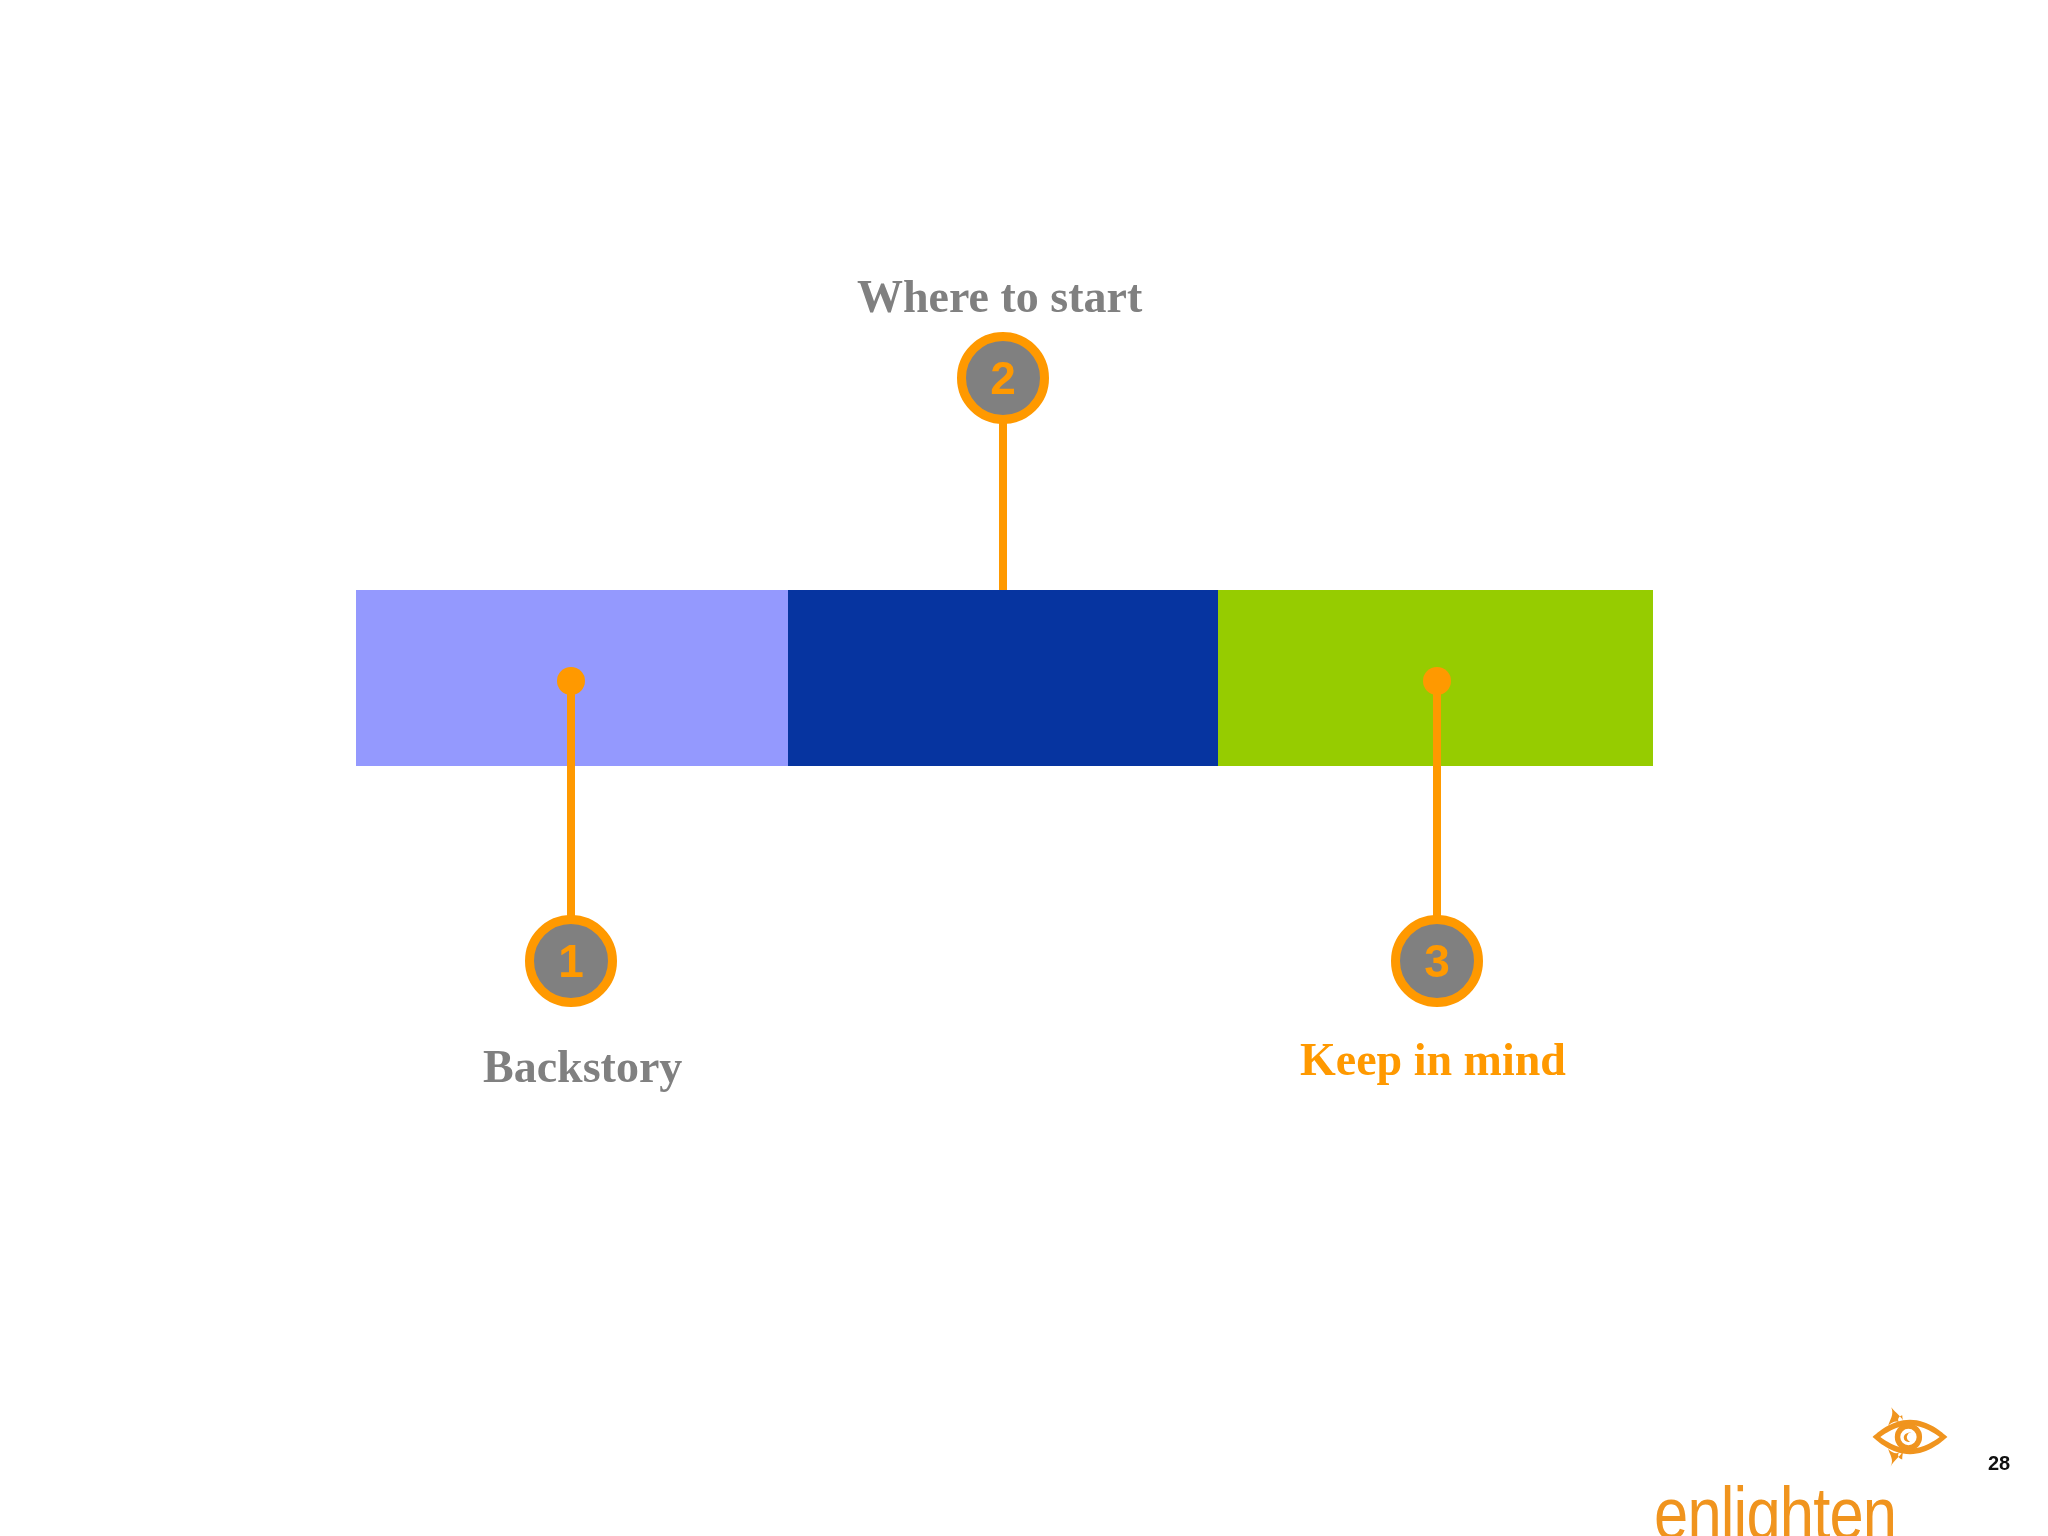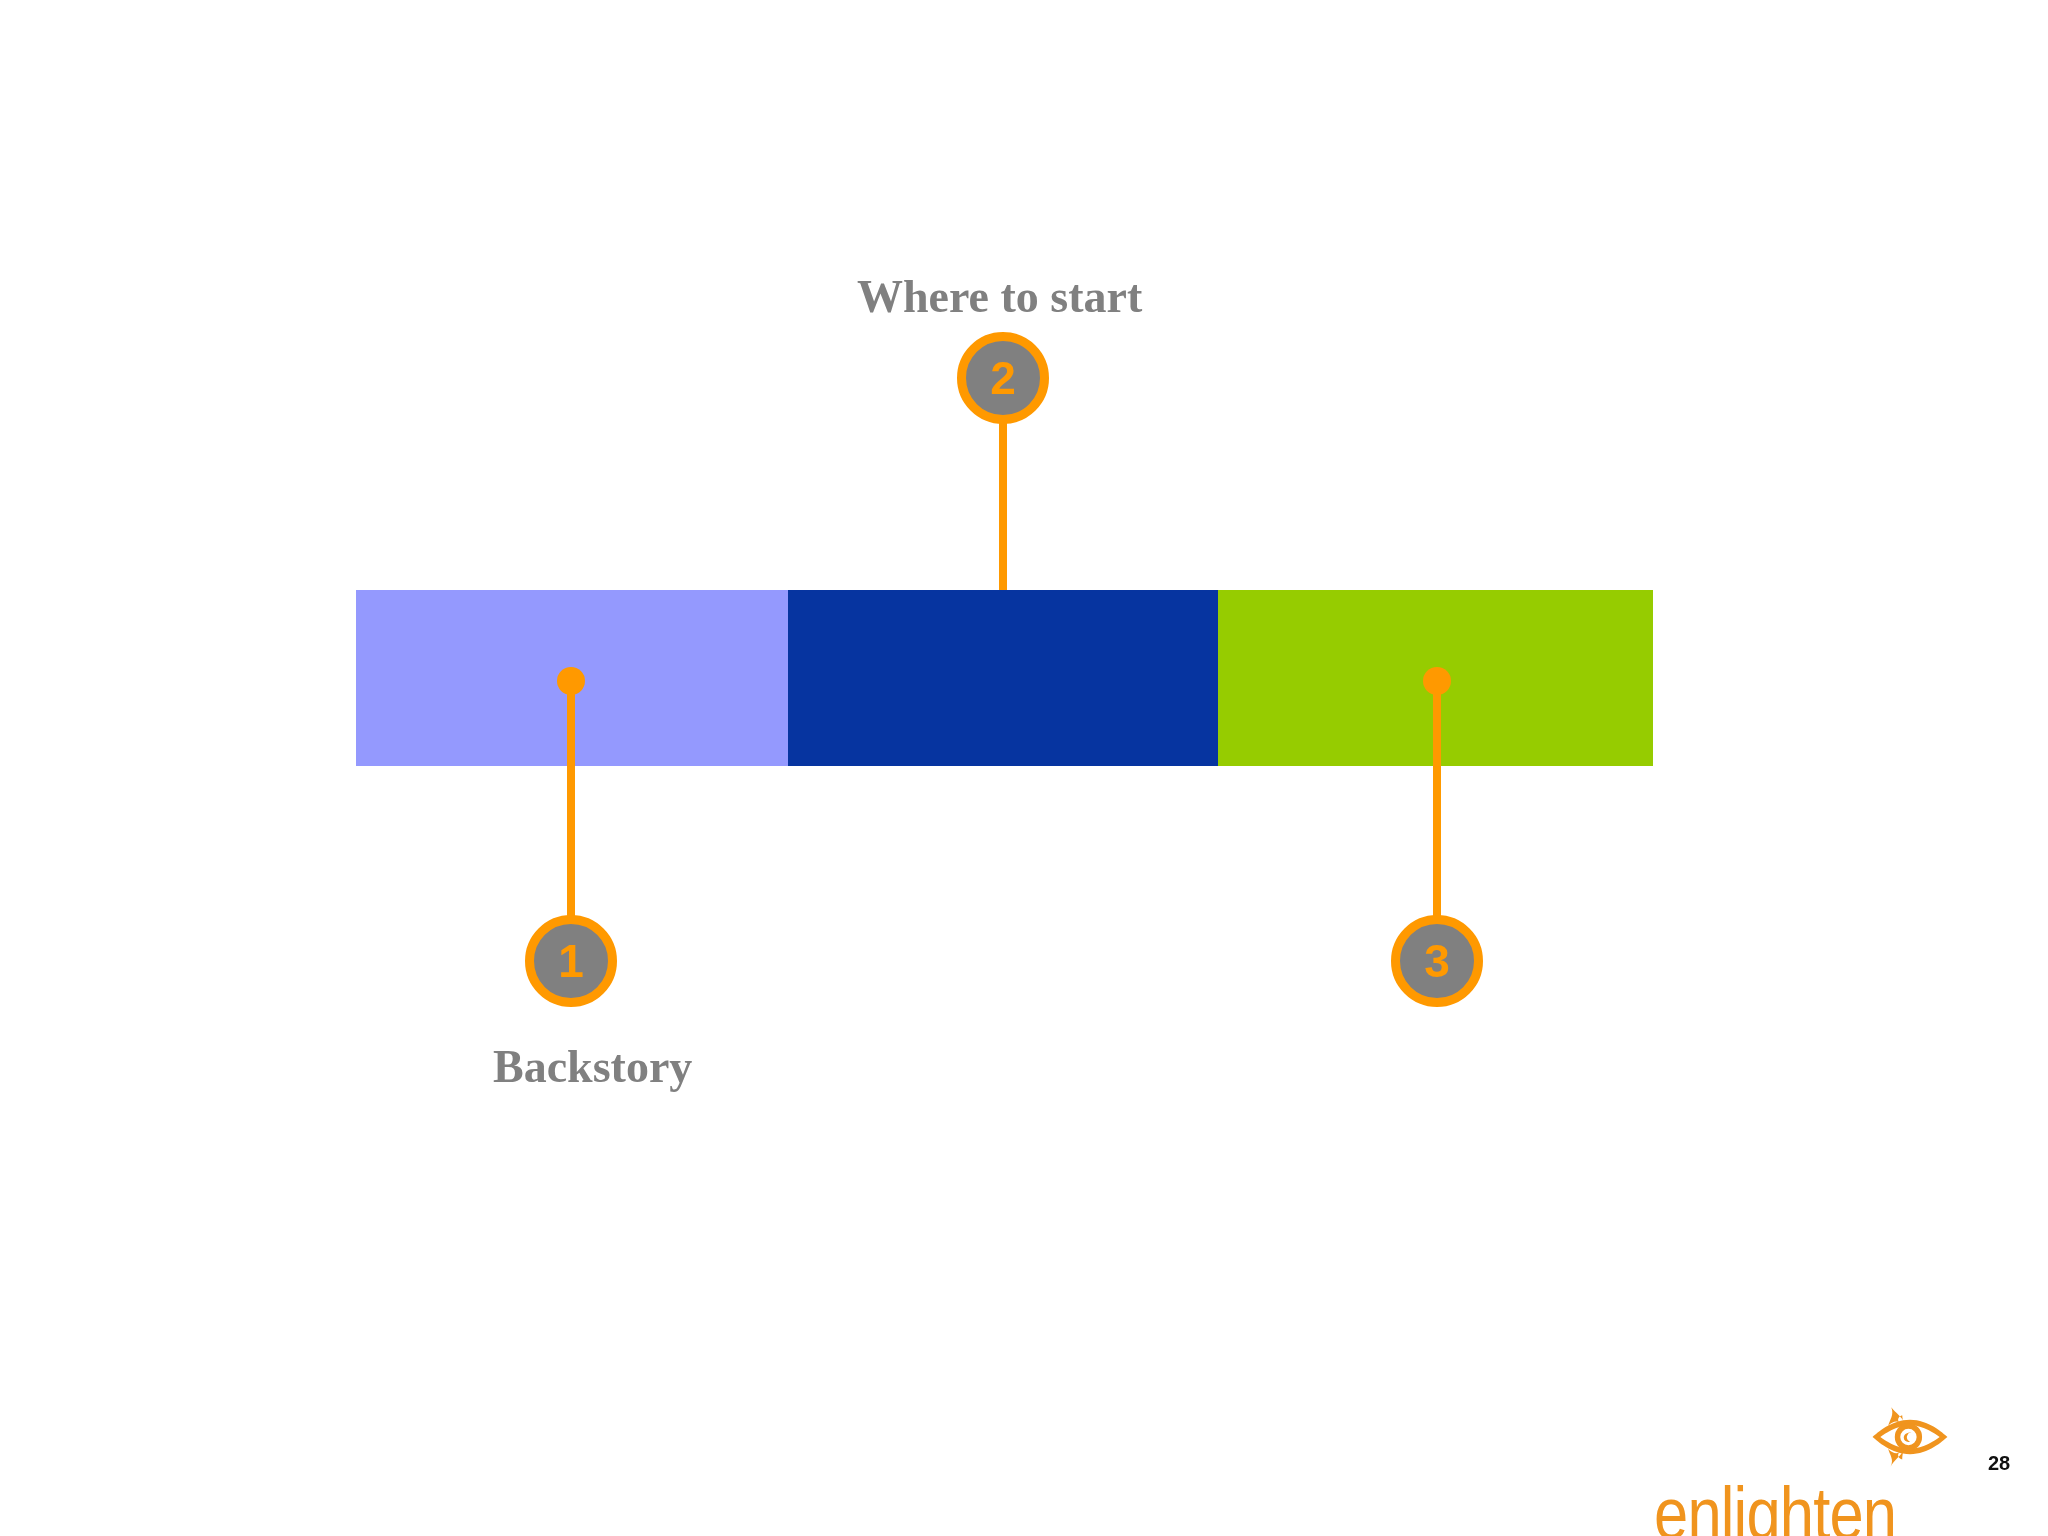--- a/index.html
+++ b/index.html
@@ -131,29 +131,30 @@
     <div class="bar-seg seg-3" style="background:#96cc00;"></div>
   </div>
 
   <div class="dot" style="left:557px; top:667px;"></div>
   <div class="stem" style="left:567px; top:681px; height:245px;"></div>
 
   <div class="badge" style="left:525px; top:915px;">
     <span class="badge-num">1</span>
   </div>
 
-  <div class="step-label label-gray" style="left:493px; top:1040px;">Backstory</div>
+  <div class="step-label label-gray" style="left:483px; top:1040px;">Backstory</div>
 
   <div class="dot" style="left:1423px; top:667px;"></div>
   <div class="stem" style="left:1433px; top:681px; height:245px;"></div>
 
   <div class="badge" style="left:1391px; top:915px;">
     <span class="badge-num">3</span>
   </div>
 
+  <div class="step-label label-orange" style="left:1300px; top:1033px;">Keep in mind</div>
 
   <div class="logo">
     <span>
       <svg class="logo-mark" viewBox="0 0 100 100" xmlns="http://www.w3.org/2000/svg">
         <g fill="#f0941e">
 
           <path d="M50 28 C 26 28, 8 45, 2 50 C 8 55, 26 72, 50 72 C 74 72, 92 55, 98 50 C 92 45, 74 28, 50 28 Z
                    M50 35 C 68 35, 82 46, 88 50 C 82 54, 68 65, 50 65 C 32 65, 18 54, 12 50 C 18 46, 32 35, 50 35 Z"></path>
 
           <path d="M44 34 C 40 24, 32 20, 26 12 C 30 22, 24 28, 22 36 C 26 31, 32 29, 36 31 C 33 27, 36 23, 40 22 C 40 27, 42 31, 44 34 Z"></path>

